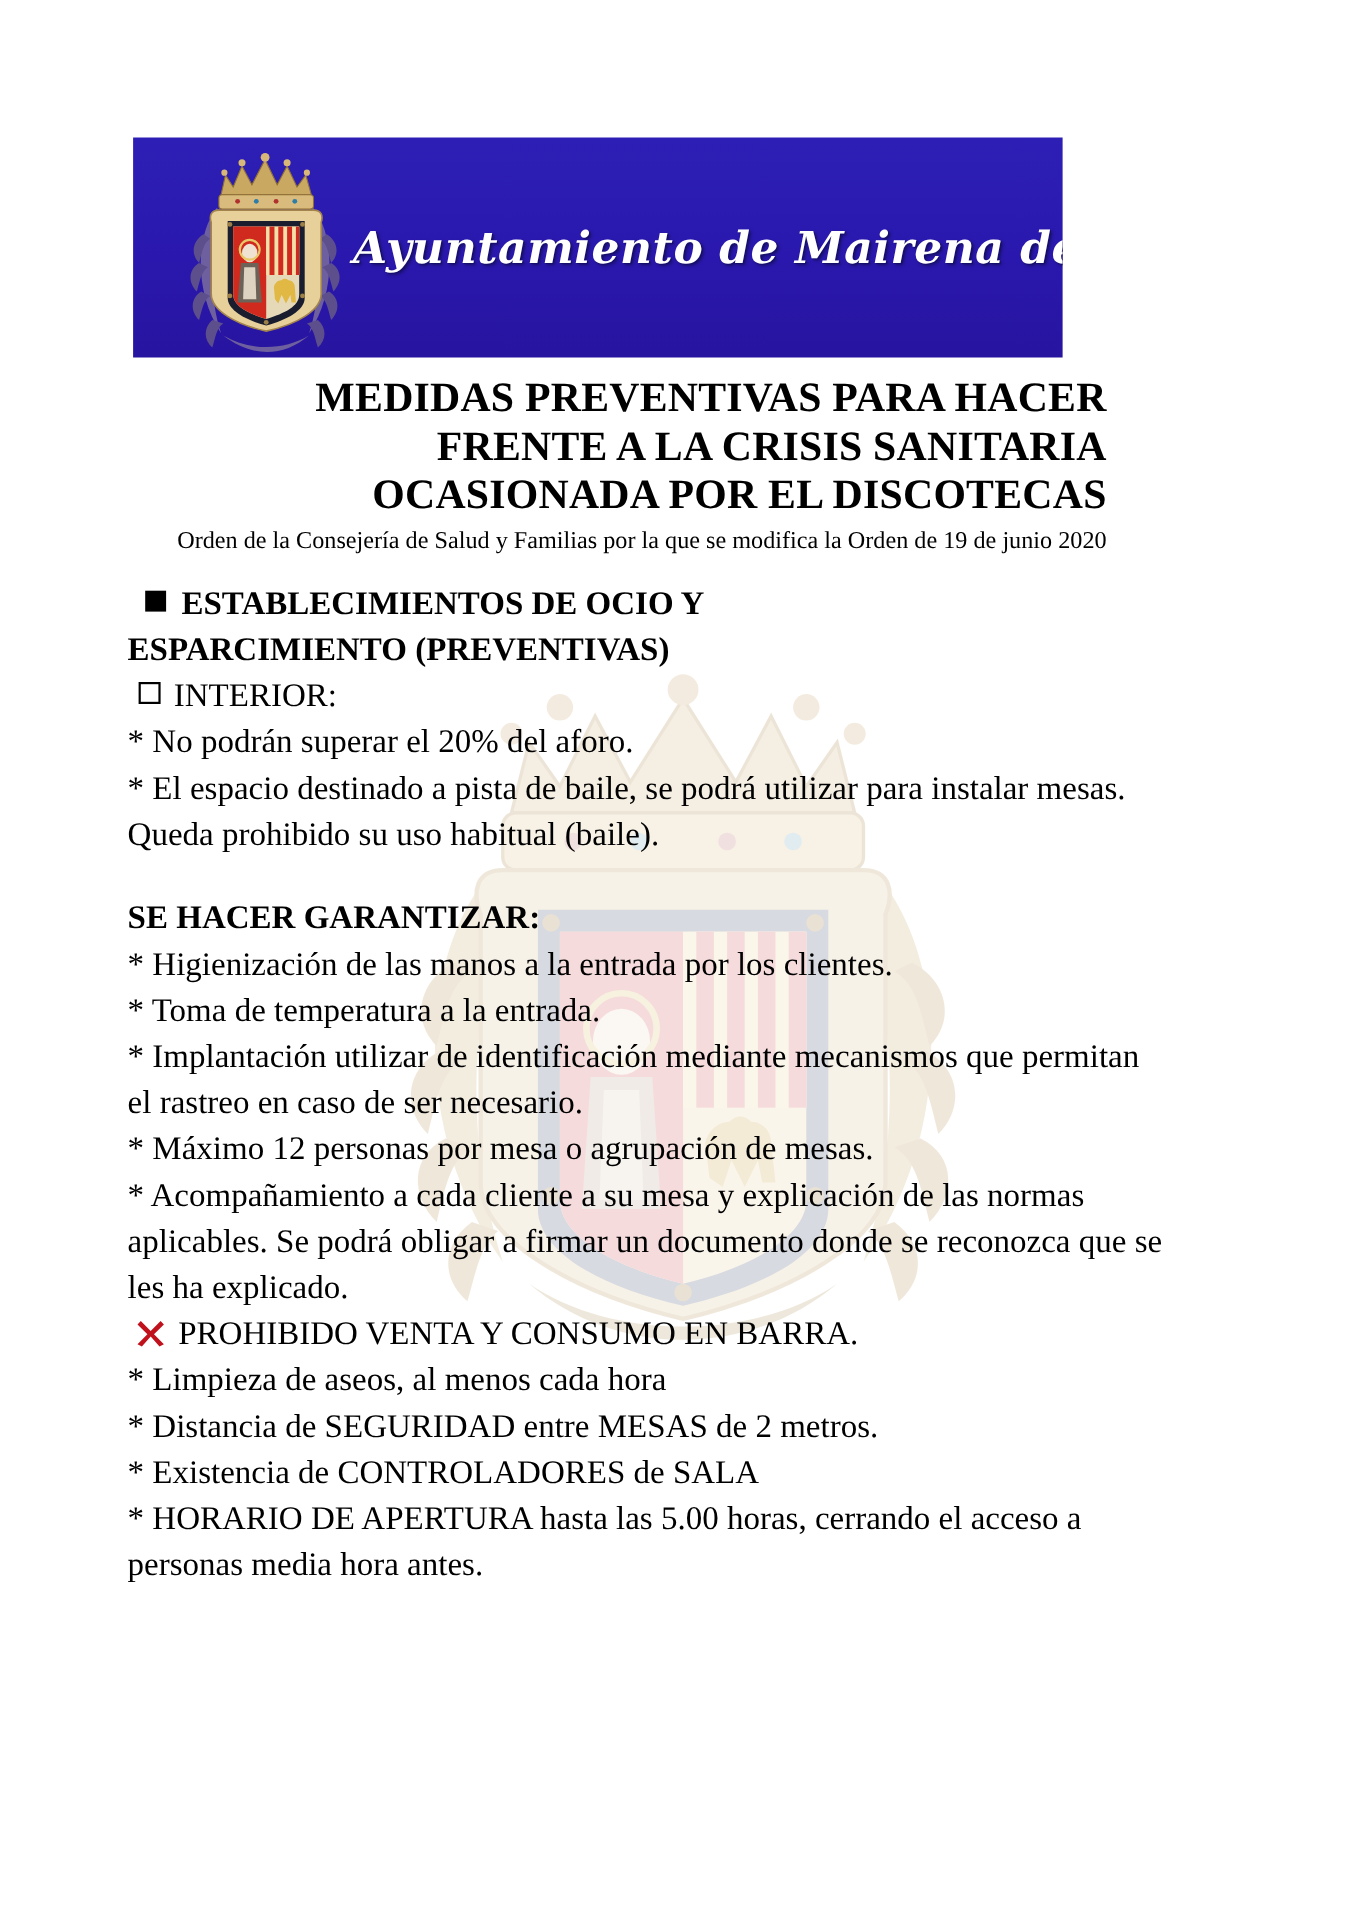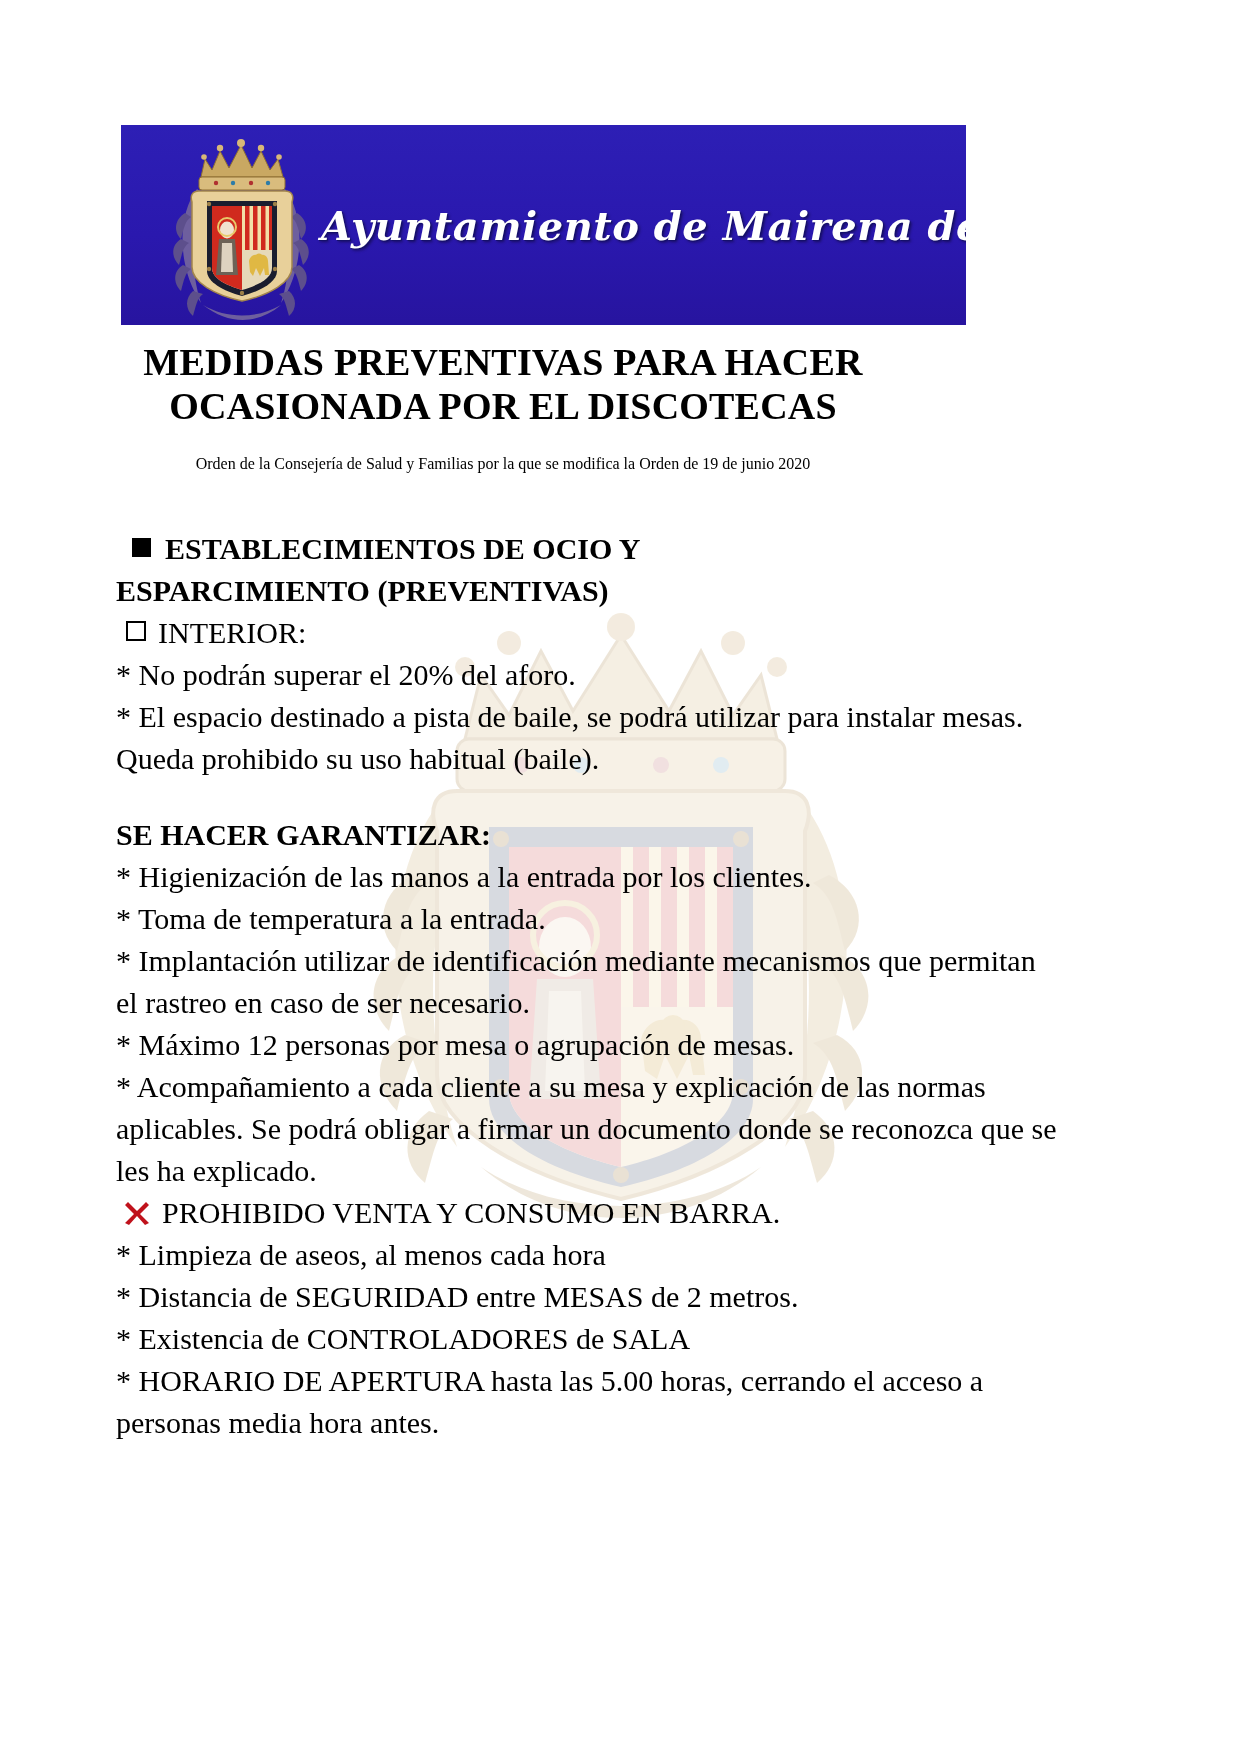--- a/index.html
+++ b/index.html
@@ -49,33 +49,33 @@
     font-size:40px;
     letter-spacing:0.5px;
     text-shadow:1px 1px 0 #15106b, 2px 2px 3px rgba(0,0,0,.45);
     white-space:nowrap;
   }
 
   
   .titleblock{
     position:absolute;
     left:0;top:340px;width:1006px;
-    text-align:center;
+    text-align:right;
     z-index:3;
   }
   .title-line{
     font-weight:bold;
     font-size:38px;
     line-height:44px;
     letter-spacing:0.2px;
   }
   .subtitle{
-    font-size:16px;
+    font-size:22px;
     line-height:26px;
-    margin-top:23px;
+    margin-top:6px;
   }
 
   
   .body{
     position:absolute;
     left:100px;top:528px;
     width:960px;
     z-index:3;
     font-size:30px;
     line-height:42px;
@@ -230,20 +230,21 @@
         <circle cx="38" cy="134" r="2.2" fill="#9d8048"></circle>
         <circle cx="104" cy="134" r="2.2" fill="#9d8048"></circle>
         <circle cx="71" cy="158" r="2.2" fill="#9d8048"></circle>
       </svg>
       <div class="banner-title">Ayuntamiento de Mairena del Alcor</div>
     </div>
   </div>
 
   <div class="titleblock">
     <div class="title-line">MEDIDAS PREVENTIVAS PARA HACER</div>
+    <div class="title-line">FRENTE A LA CRISIS SANITARIA</div>
     <div class="title-line">OCASIONADA POR EL DISCOTECAS</div>
     <div class="subtitle">Orden de la Consejería de Salud y Familias por la que se modifica la Orden de 19 de junio 2020</div>
   </div>
 
   <div class="body">
 
     <div class="ln bold">
       <span class="sq-filled"></span><span>ESTABLECIMIENTOS DE OCIO Y</span>
     </div>
     <div class="ln bold">ESPARCIMIENTO (PREVENTIVAS)</div>

